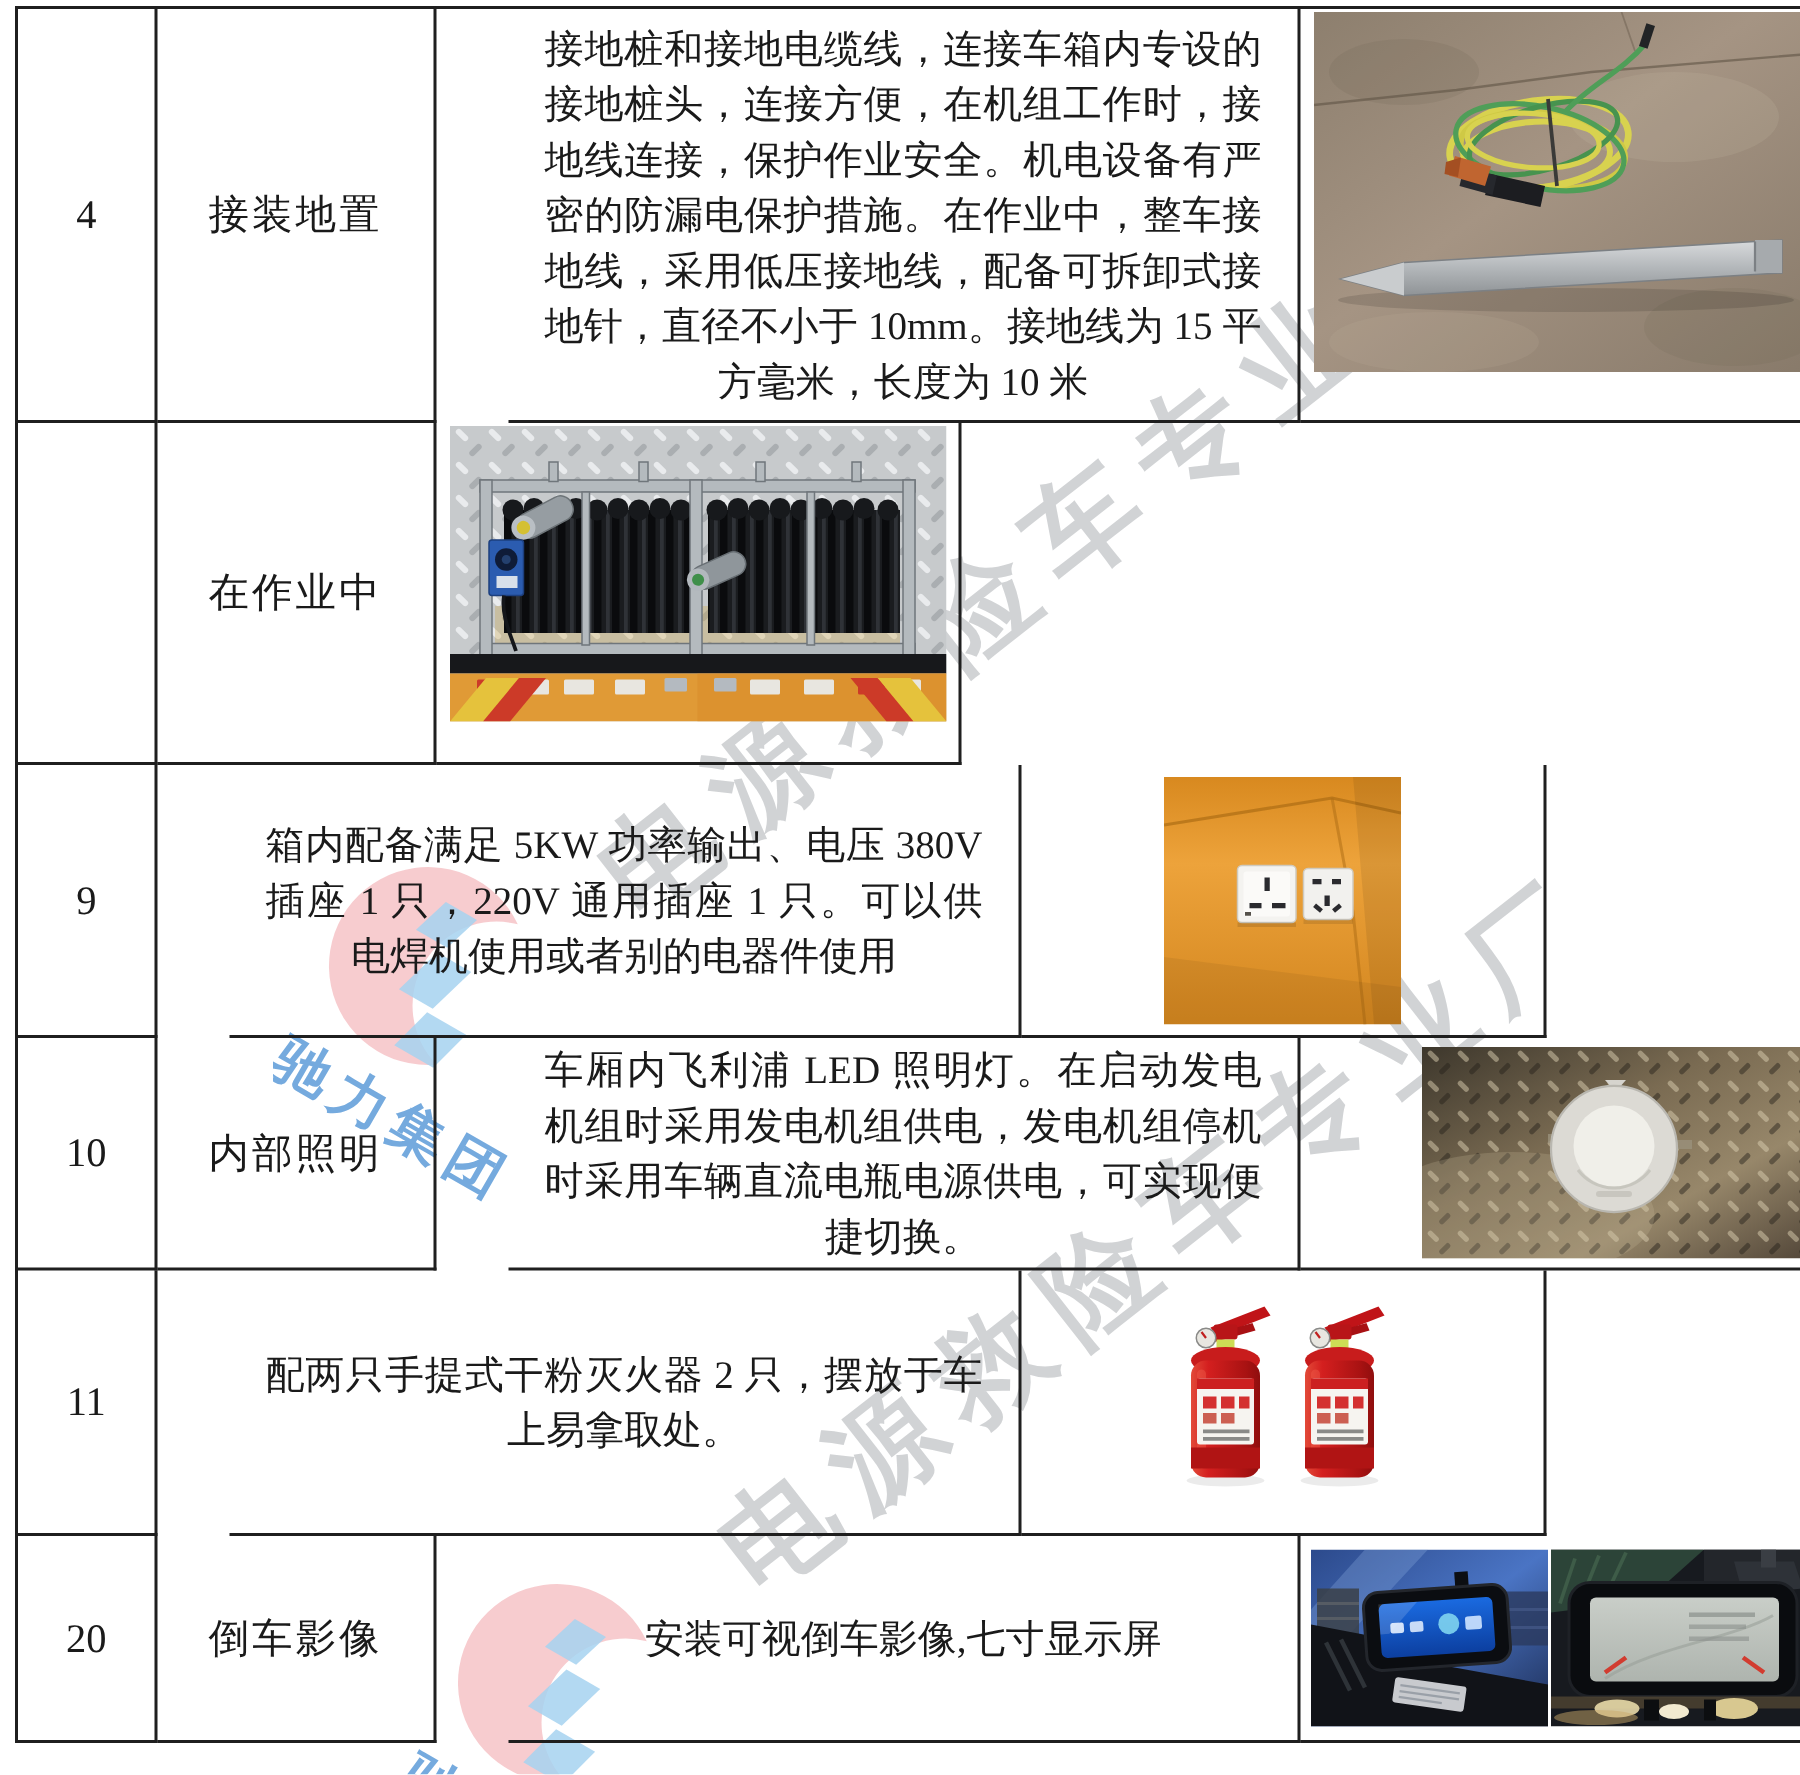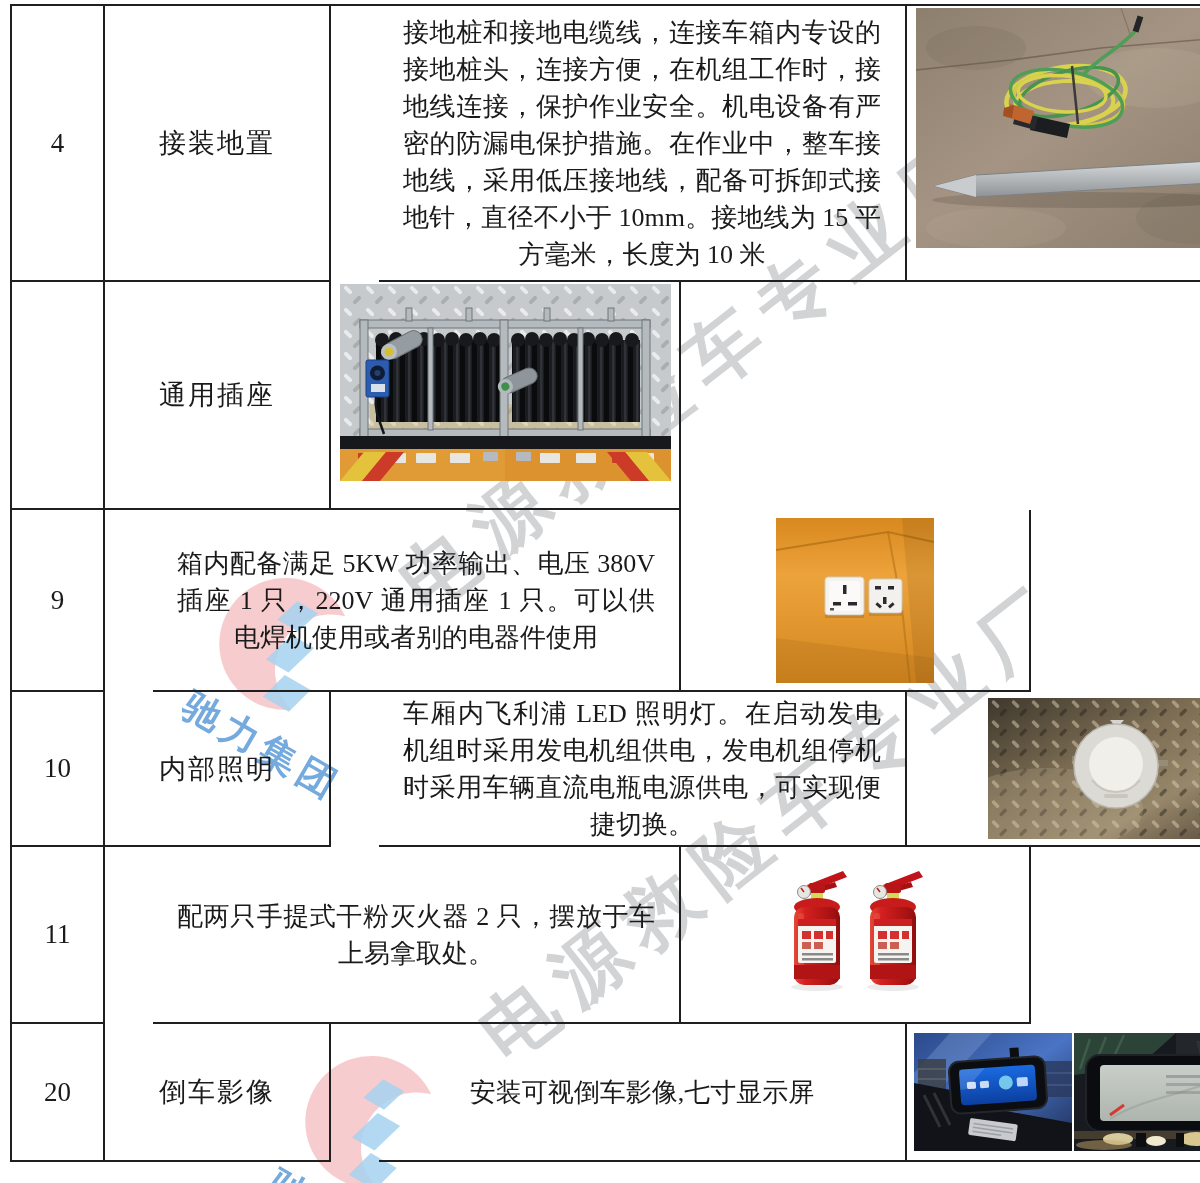--- a/index.html
+++ b/index.html
@@ -12,21 +12,21 @@
           transform-origin:0 0;transform:rotate(-38deg);user-select:none;}
   .logo-stamp{position:absolute;z-index:1;}
 
   
   .spec-table{position:absolute;left:10px;top:4px;z-index:2;
               border-top:2px solid #1f1f1f;border-left:2px solid #1f1f1f;background:transparent;}
   .tr{display:flex;}
   .td{box-sizing:border-box;border-right:2px solid #1f1f1f;border-bottom:2px solid #1f1f1f;
       display:flex;align-items:center;justify-content:center;background:transparent;}
   .col-no{width:93px;font-size:27px;}
-  .col-name{width:226px;font-size:27px;letter-spacing:2px;}
+  .col-name{width:186px;font-size:27px;letter-spacing:2px;}
   .col-desc{width:528px;padding:2px 24px;margin-left:48px;}
   .col-photo{width:350px;}
   .desc{width:100%;font-size:26px;line-height:37px;text-align:justify;text-align-last:center;}
   .desc.indent{text-indent:.6em;}
   .photo-top{align-items:flex-start;padding-top:2px;}
   svg{display:block;}
 </style>
 </head>
 <body>
 
@@ -107,21 +107,21 @@
           <polygon points="118,108 154,116 151,130 114,122" fill="#1c1d21"></polygon>
           <polygon points="100,103 122,109 119,122 97,116" fill="#26282d"></polygon>
           <polygon points="94,96 118,103 114,116 90,109" fill="#c06530"></polygon>
           <polygon points="88,100 98,97 96,110 87,108" fill="#a44f22"></polygon>
         </svg>
       </div>
     </div>
 
     <div class="tr" style="height:228px;">
       <div class="td col-no"></div>
-      <div class="td col-name">通用插座</div>
+      <div class="td col-name">在作业中</div>
       <div class="td col-photo photo-top">
         <svg width="331" height="197" viewBox="0 0 331 197">
           <defs>
             <pattern id="chk" width="22" height="22" patternUnits="userSpaceOnUse">
               <rect width="22" height="22" fill="#c7cacc"></rect>
               <rect x="3" y="4" width="10" height="4" rx="2" fill="#e9ebed" transform="rotate(45 8 6)"></rect>
               <rect x="12" y="14" width="10" height="4" rx="2" fill="#aaaeb1" transform="rotate(-45 17 16)"></rect>
             </pattern>
             <pattern id="corr" width="12" height="90" patternUnits="userSpaceOnUse">
               <rect width="12" height="90" fill="#1a1c1f"></rect>

